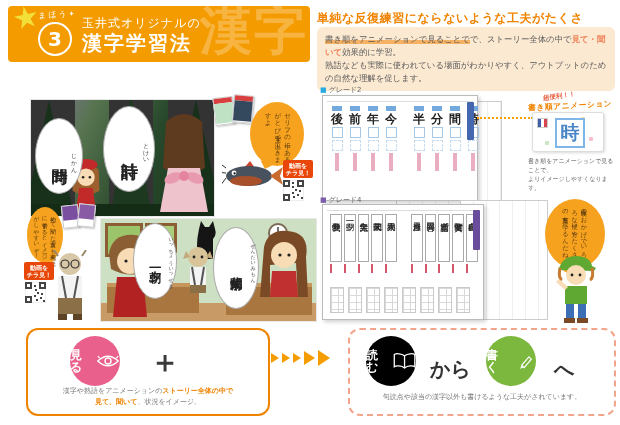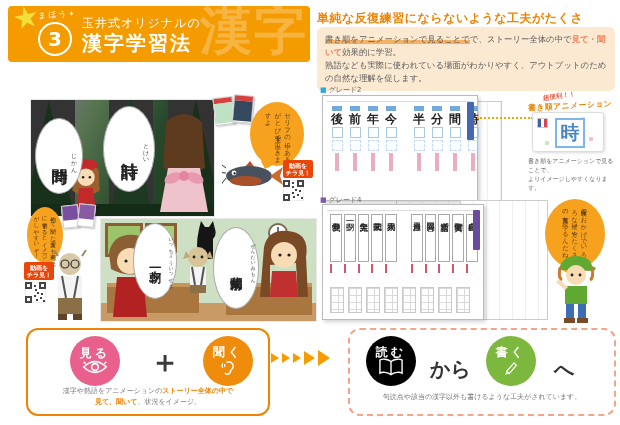--- a/index.html
+++ b/index.html
@@ -66,21 +66,21 @@
        radial-gradient(circle at 50px 6px,#F6DFA8 2px,transparent 2.6px),
        radial-gradient(circle at 14px 30px,#CBE6C2 2px,transparent 2.6px)}
   .kbox{position:absolute;left:22px;top:5px;width:26px;height:26px;border:2px solid #7EB6E8;
      display:flex;align-items:center;justify-content:center;font-size:19px;color:#4A86C8;font-weight:bold;background:#fff}
   .flag{position:absolute;left:4px;top:5px;display:flex;border:1px solid #CCC}
   .flag i{display:block;width:3px;height:8px}
   
   .fbox{position:absolute;background:#fff;border-radius:12px}
   .fbox.solid{border:2px solid #F08300}
   .fbox.dash{border:2px dashed #F2A58A}
-  .fc{position:absolute;border-radius:50%;width:50px;height:50px;display:flex;flex-direction:column;
+  .fc{position:absolute;border-radius:50%;width:50px;height:50px;display:flex;flex-direction:row;
      align-items:center;justify-content:center;color:#fff}
   .fc .lbl{font-size:12px;font-weight:bold;letter-spacing:3px;line-height:1}
   .cap{position:absolute;left:0;right:0;text-align:center;font-size:7px;color:#777;line-height:1.5}
   .tri{width:0;height:0;border-style:solid;border-color:transparent;display:inline-block}
   .connector{font-size:20px;color:#333;font-weight:bold}
 </style>
 </head>
 <body>
 
 <div class="abs banner">
@@ -469,27 +469,20 @@
 <div class="fbox solid" style="left:26px;top:328px;width:240px;height:84px">
   <div class="fc" style="left:42px;top:6px;background:#E9608C">
     <span class="lbl">見る</span>
     <svg width="28" height="16" viewBox="0 0 40 24">
       <path d="M3 12 Q20 -4 37 12 Q20 28 3 12 Z" fill="none" stroke="#fff" stroke-width="2.4"></path>
       <circle cx="20" cy="12" r="5" fill="none" stroke="#fff" stroke-width="2.4"></circle>
       <path d="M6 7 L3 4 M34 7 L37 4" stroke="#fff" stroke-width="2"></path>
     </svg>
   </div>
   <div class="abs" style="left:122px;top:12px;font-size:30px;color:#3A3A3A;font-weight:bold">＋</div>
-  <div class="fc" style="left:175px;top:6px;background:#F08C0B">
-    <span class="lbl">聞く</span>
-    <svg width="18" height="18" viewBox="0 0 24 24">
-      <path d="M10 6 A6 6 0 0 1 19 11 C19 15 15 15 15 19 A4 4 0 0 1 8 20" fill="none" stroke="#fff" stroke-width="2"></path>
-      <path d="M5 7 Q3 10 5 13 M8 8 Q6.8 10 8 12" fill="none" stroke="#fff" stroke-width="1.6"></path>
-    </svg>
-  </div>
   <div class="cap" style="top:56px">
     <span>漢字や熟語をアニメーションの</span><span class="acc" style="color:#F08300">ストーリー全体の中で</span><br>
     <span class="acc" style="color:#F08300">見て、聞いて</span><span>、状況をイメージ。</span>
   </div>
 </div>
 
 <div class="abs" style="left:271px;top:350px;display:flex;align-items:center;gap:3px">
   <span class="tri" style="border-width:5px 0 5px 8px;border-left-color:#F59C00"></span>
   <span class="tri" style="border-width:5px 0 5px 8px;border-left-color:#F59C00"></span>
   <span class="tri" style="border-width:5px 0 5px 8px;border-left-color:#F59C00"></span>

